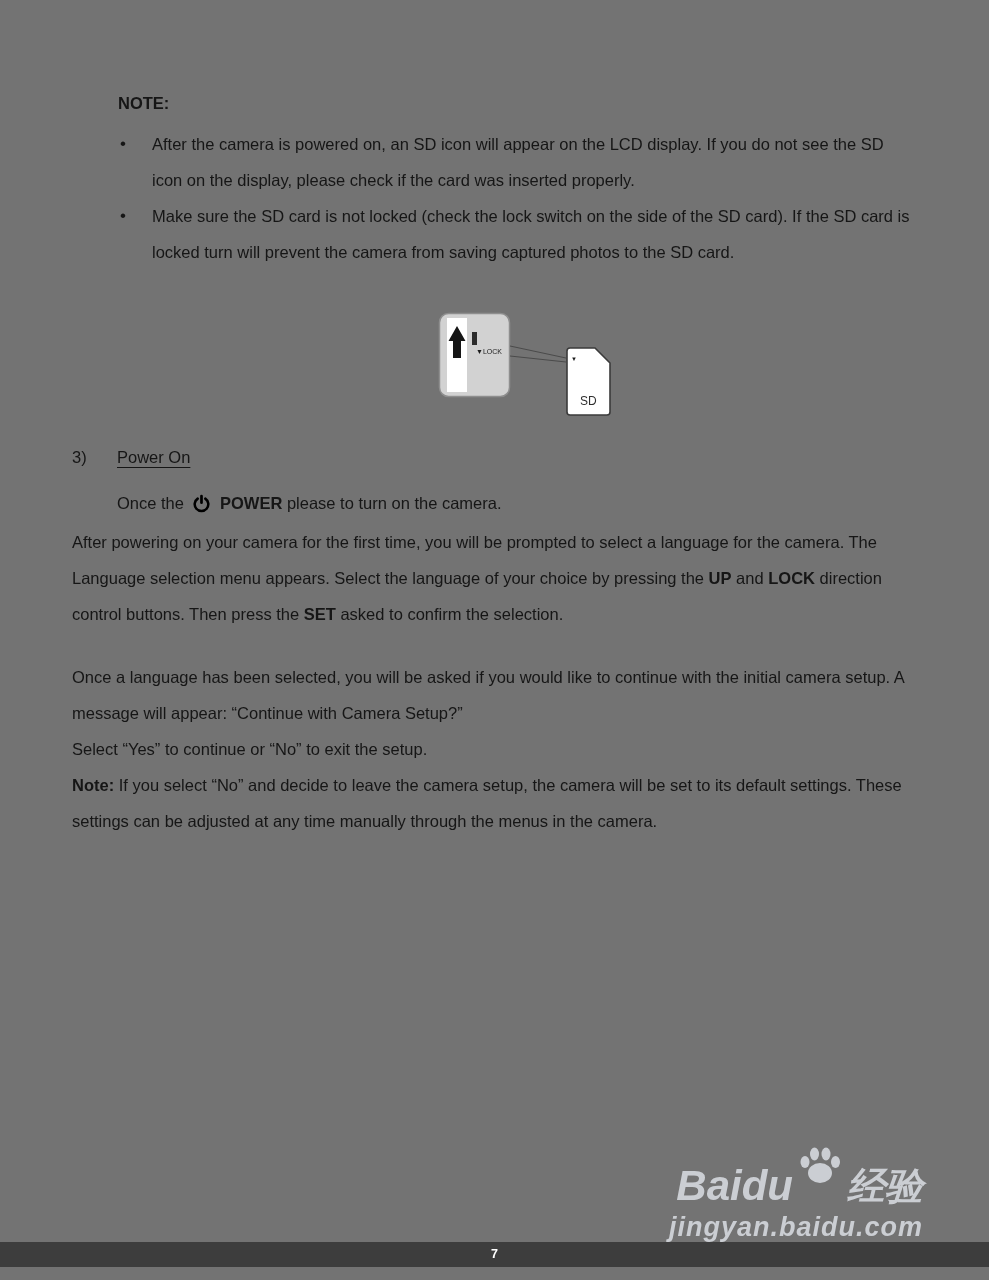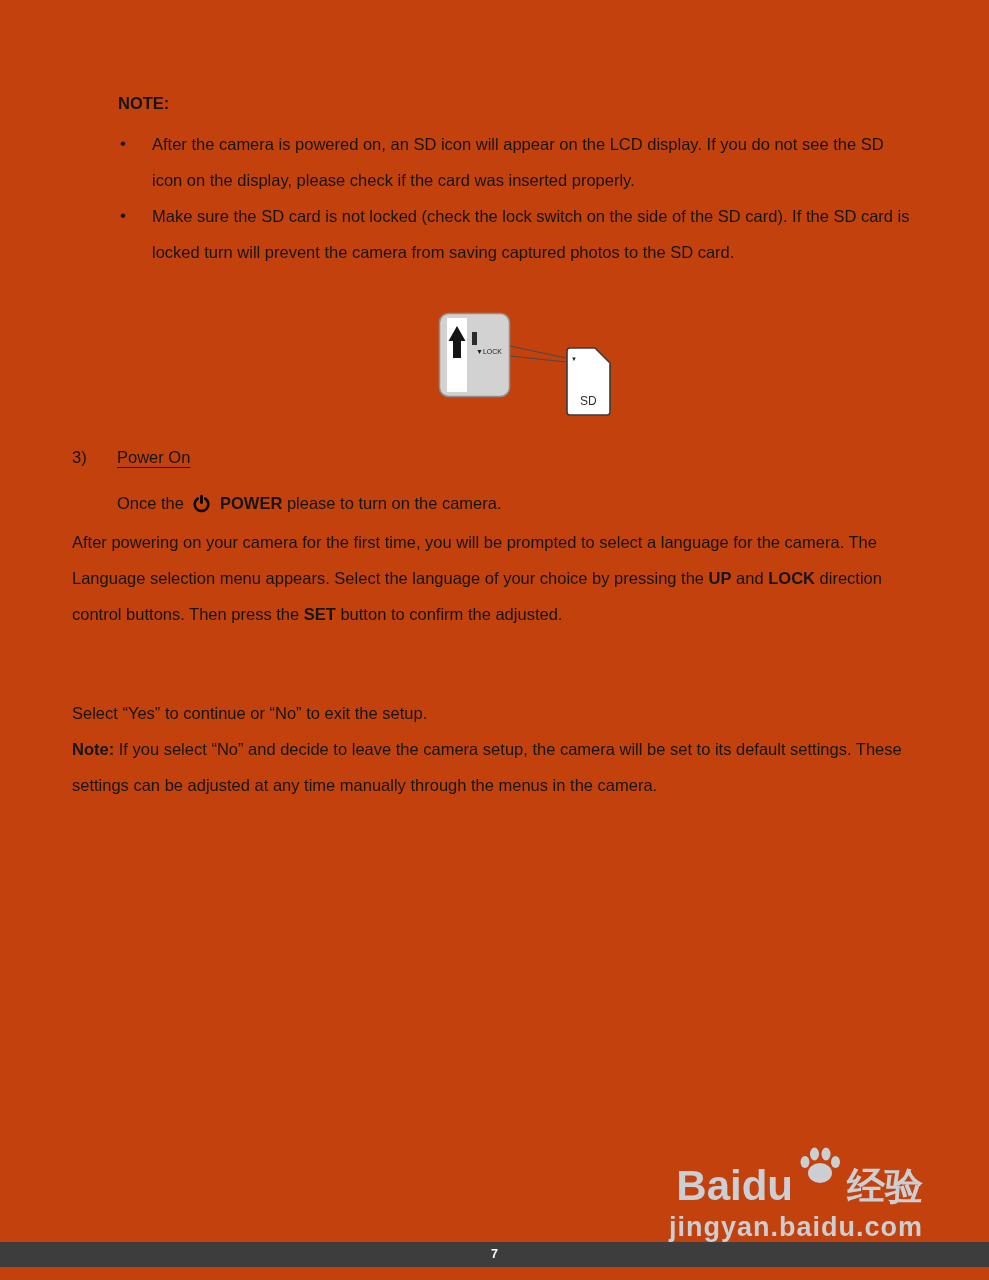--- a/index.html
+++ b/index.html
@@ -2,21 +2,21 @@
 <html><head>
 <meta charset="utf-8">
 <style>
   * { box-sizing: border-box; }
   html, body { margin: 0; padding: 0; background: #ffffff; }
   .page {
     position: relative;
     width: 989px;
     height: 1280px;
     margin: 0 auto;
-    background: #c2410c;
+    background: #737373;
     overflow: hidden;
     font-family: "Liberation Sans", sans-serif;
     font-size: 16.5px;
     color: #161616;
   }
   .content { padding: 88px 72px 0 72px; }
 
   p { margin: 0; line-height: 36px; }
   b, .bold { font-weight: bold; }
 
@@ -57,20 +57,21 @@
 
   
   .watermark {
     position: absolute;
     right: 66px;
     bottom: 38px;
     text-align: right;
     color: #cbced3;
     font-family: "Liberation Sans", sans-serif;
     user-select: none;
+    font-style: italic;
   }
   .wm-line1 {
     display: flex;
     align-items: flex-end;
     justify-content: flex-end;
     gap: 4px;
     font-size: 42px;
     font-weight: bold;
     line-height: 44px;
   }
@@ -132,23 +133,23 @@
     <div class="power-item">
       <span class="power-num">3)</span>
       <span class="power-title">Power On</span>
     </div>
     <p class="press-line"><span>Once the</span><span class="power-icon"><svg width="19" height="19" viewBox="0 0 24 24" xmlns="http://www.w3.org/2000/svg">
             <path d="M12 2.5 V11" stroke="#000000" stroke-width="3.4" stroke-linecap="round" fill="none"></path>
             <path d="M7.2 5.8 a8.6 8.6 0 1 0 9.6 0" stroke="#000000" stroke-width="3.2" stroke-linecap="round" fill="none"></path>
           </svg></span><b>POWER</b><span> please to turn on the camera.</span></p>
 
 
-    <p class="para"><span>After powering on your camera for the first time, you will be prompted to select a language for the camera. The Language selection menu appears. Select the language of your choice by pressing the </span><b>UP</b><span> and </span><b>LOCK</b><span> direction control buttons. Then press the </span><b>SET</b><span> button to confirm the adjusted.</span></p>
+    <p class="para"><span>After powering on your camera for the first time, you will be prompted to select a language for the camera. The Language selection menu appears. Select the language of your choice by pressing the </span><b>UP</b><span> and </span><b>LOCK</b><span> direction control buttons. Then press the </span><b>SET</b><span> asked to confirm the selection.</span></p>
 
-    <p class="para tight"><br><span>Select “Yes” to continue or “No” to exit the setup.</span></p>
+    <p class="para tight"><span>Once a language has been selected, you will be asked if you would like to continue with the initial camera setup. A message will appear: “Continue with Camera Setup?”</span><br><span>Select “Yes” to continue or “No” to exit the setup.</span></p>
 
     <p class="para tight"><b>Note:</b><span> If you select “No” and decide to leave the camera setup, the camera will be set to its default settings. These settings can be adjusted at any time manually through the menus in the camera.</span></p>
 
   </div>
 
   <div class="watermark">
     <div class="wm-line1">
       <span>Baidu</span>
       <span class="paw">
         <svg width="46" height="40" viewBox="0 0 46 40" xmlns="http://www.w3.org/2000/svg">

